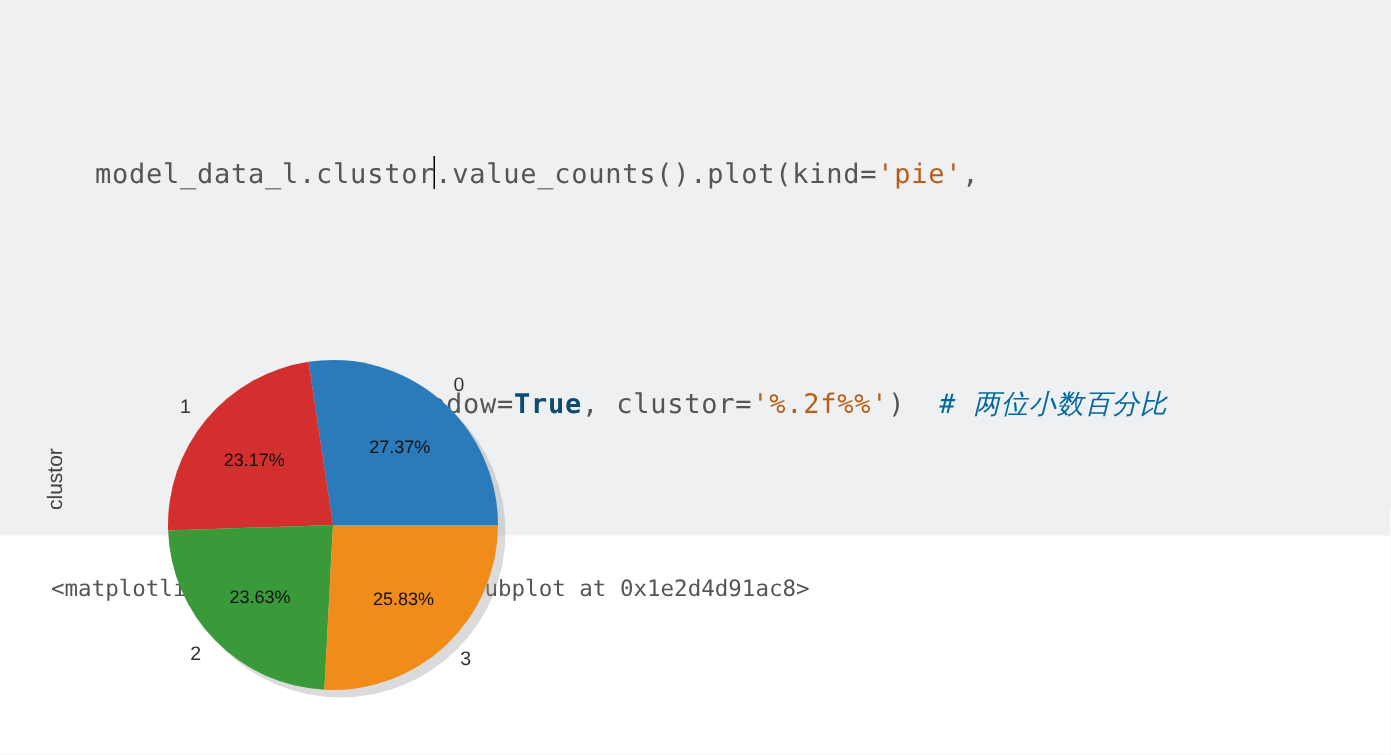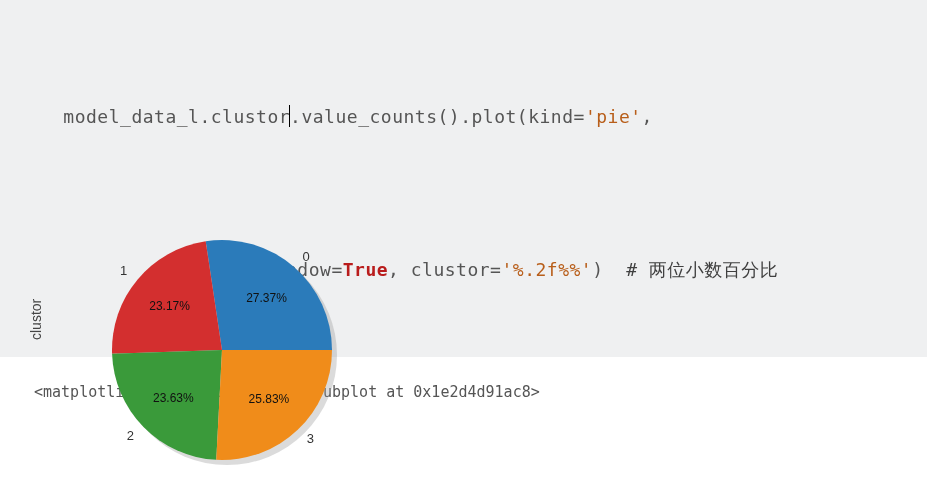--- a/index.html
+++ b/index.html
@@ -11,22 +11,22 @@
     font-size:18px;
     line-height:1.7;
     color:#444;
     letter-spacing:0.5px;
     white-space:pre;
     position:relative;
   }
   .code-line2{padding-left:200px;}
   .tok-plain{color:#555;}
   .tok-str{color:#b85e1a;}
-  .tok-kw{color:#b91c1c;font-weight:600;}
-  .tok-comment{color:#404040;}
+  .tok-kw{color:#0c4a6e;font-weight:600;}
+  .tok-comment{color:#0369a1;font-style:italic;}
   .cursor{
     display:inline-block;width:1px;height:22px;background:#000;
     vertical-align:-4px;margin:0 0 0 -1px;
   }
   .output-text{
     font-family:"DejaVu Sans Mono","Menlo","Consolas",monospace;
     font-size:15px;color:#555;
     padding:26px 0 0 34px;
   }
   .chart-wrap{position:absolute;left:34px;top:190px;width:340px;height:300px;}

